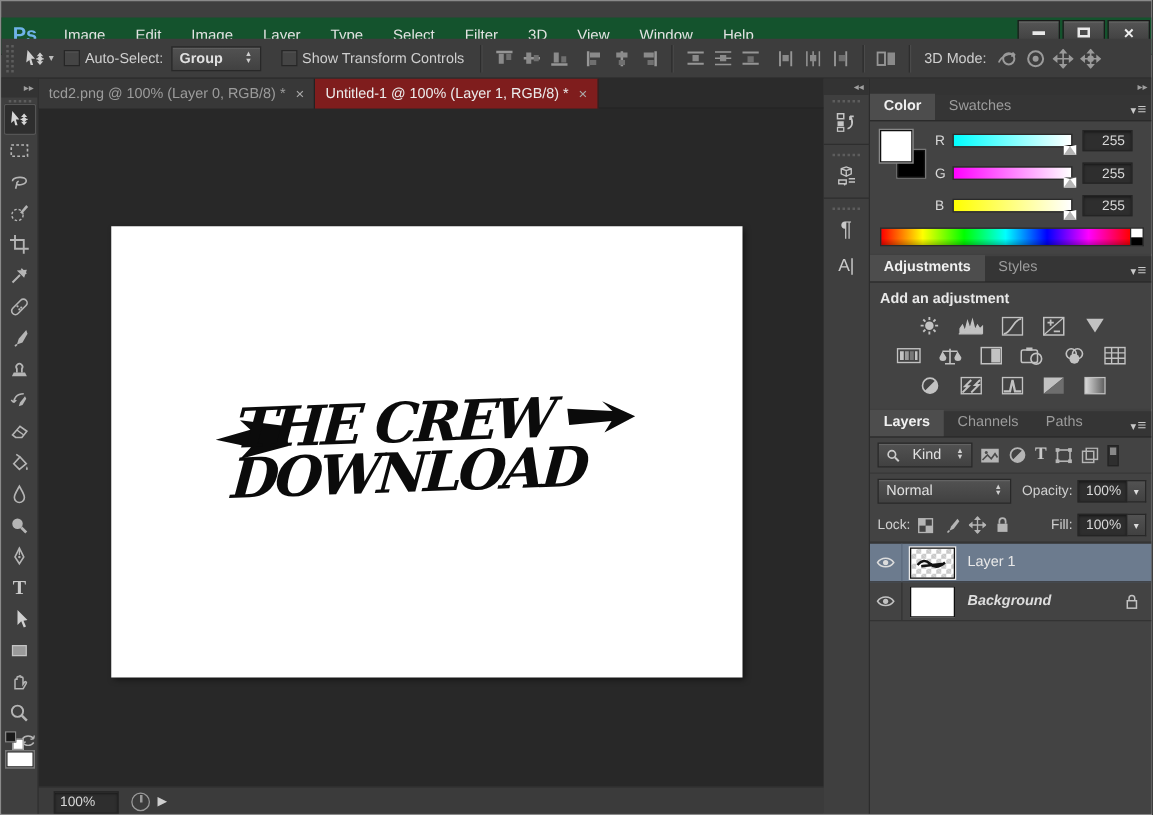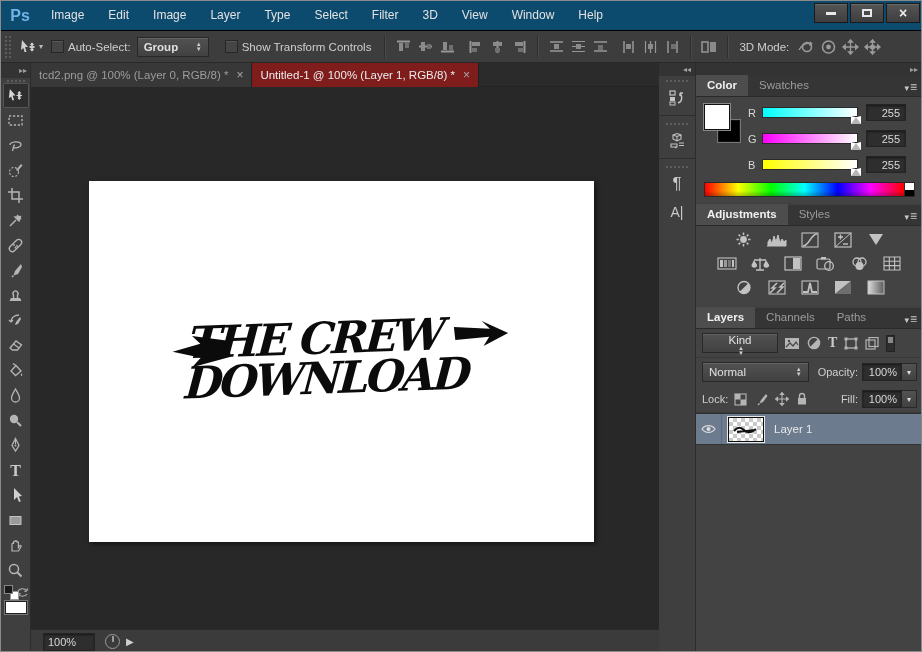--- a/index.html
+++ b/index.html
@@ -4,21 +4,21 @@
 <style>
   * { margin:0; padding:0; box-sizing:border-box; }
   html,body { background:#111; }
   #app {
     position:relative; width:922px; height:652px; overflow:hidden;
     font-family:"Liberation Sans","DejaVu Sans",sans-serif;
     font-size:12px; color:#d6d6d6; background:#3f3f3f;
     border:1px solid #8a8a8a;
   }
   
-  #titlebar { position:absolute; left:0; top:0; width:922px; height:30px; background:#0c4a6e; display:flex; align-items:center; border-bottom:1px solid #000; }
+  #titlebar { position:absolute; left:0; top:13px; width:922px; height:30px; background:#14532d; display:flex; align-items:center; border-bottom:1px solid #000; }
   #pslogo { width:38px; text-align:center; font-weight:bold; font-size:16px; color:#6fb3e8; letter-spacing:0; }
   .menu-item { padding:0 12px; color:#e2e2e2; font-size:12px; line-height:29px; cursor:default; }
   #wincontrols { position:absolute; right:3px; top:2px; display:flex; }
   .winbtn { width:34px; height:20px; margin-left:2px; background:linear-gradient(#555,#3e3e3e); border:1px solid #1a1a1a; box-shadow:inset 0 1px 0 #6a6a6a; display:flex; align-items:center; justify-content:center; color:#eee; }
   .glyph-min { width:10px; height:3px; background:#e8e8e8; }
   .glyph-max { width:10px; height:8px; border:2px solid #e8e8e8; }
   .glyph-close { font-size:14px; font-weight:bold; line-height:1; }
   
   #optionsbar { position:absolute; left:0; top:30px; width:922px; height:32px; background:#3d3d3d; border-bottom:1px solid #282828; display:flex; align-items:center; }
   .grip-v { width:6px; height:22px; margin:0 6px 0 4px; border-left:2px dotted #5d5d5d; border-right:2px dotted #5d5d5d; }
@@ -515,20 +515,21 @@
       </div>
     </div>
 
     <div style="margin-top:2px;">
       <div class="ptabs">
         <div class="ptab active">Adjustments</div>
         <div class="ptab">Styles</div>
         <div class="pmenu"><span>▾</span><span class="lines">≡</span></div>
       </div>
       <div id="adjbody" class="panelbody">
+        <div class="adj-head">Add an adjustment</div>
         <div class="adj-row">
           <span class="adjicon">
               <svg class="ic" width="19" height="17" viewBox="0 0 19 17">
                 <circle cx="9.5" cy="8.5" r="3.4" fill="#c2c2c2"></circle>
                 <path d="M9.5 1.5 v2.4 M9.5 13.1 v2.4 M2.5 8.5 h2.4 M14.1 8.5 h2.4 M4.6 3.6 l1.7 1.7 M12.7 11.7 l1.7 1.7 M14.4 3.6 l-1.7 1.7 M6.3 11.7 l-1.7 1.7" stroke="#c2c2c2" stroke-width="1.5"></path>
               </svg>
             </span>
           <span class="adjicon">
               <svg class="ic" width="21" height="15" viewBox="0 0 21 15">
                 <path d="M1 14 h19 M2 14 v-4 l2 -3 l2 5 l2 -8 l2 6 l2 -7 l2 8 l2 -4 l2 3 l2 -2 v6" fill="#c2c2c2" stroke="#c2c2c2" stroke-width="1"></path>
@@ -638,21 +639,21 @@
 
     <div style="margin-top:2px;">
       <div class="ptabs">
         <div class="ptab active">Layers</div>
         <div class="ptab">Channels</div>
         <div class="ptab">Paths</div>
         <div class="pmenu"><span>▾</span><span class="lines">≡</span></div>
       </div>
       <div id="layerspanel" class="panelbody" style="height:547px;">
         <div class="lp-row" style="border-bottom:1px solid #383838;">
-          <div class="dropbtn kind-drop" style="justify-content:space-between;flex-direction:column;">
+          <div class="dropbtn kind-drop" style="justify-content:space-between;">
             <svg class="ic" width="11" height="11" viewBox="0 0 11 11">
                 <circle cx="4.5" cy="4.5" r="3" fill="none" stroke="#ccc" stroke-width="1.3"></circle>
                 <path d="M7 7 L10 10" stroke="#ccc" stroke-width="1.6"></path>
               </svg>
             <span>Kind</span>
             <span class="spins" style="margin-left:2px;">
                 <span>▲</span>
                 <span>▼</span>
               </span>
           </div>
@@ -745,20 +746,36 @@
                   <circle cx="7.5" cy="5" r="2.1" fill="#dcdcdc"></circle>
                 </svg>
               </div>
             <div class="thumb checker">
               <svg class="ic" width="34" height="23" viewBox="0 0 34 23">
                   <path d="M5 13 Q10 7 15 12 T27 11 M8 14 L26 12" stroke="#111" stroke-width="2" fill="none"></path>
                 </svg>
             </div>
             <span class="layer-name">Layer 1</span>
           </div>
+          <div class="layer-row">
+            <div class="eye-cell">
+                <svg class="ic" width="15" height="10" viewBox="0 0 15 10">
+                  <path d="M1 5 C4 0.5 11 0.5 14 5 C11 9.5 4 9.5 1 5 Z" fill="none" stroke="#c2c2c2" stroke-width="1.2"></path>
+                  <circle cx="7.5" cy="5" r="2.1" fill="#c2c2c2"></circle>
+                </svg>
+              </div>
+            <div class="thumb"></div>
+            <span class="layer-name bg">Background</span>
+            <span class="layer-lock">
+                <svg class="ic" width="11" height="13" viewBox="0 0 12 14">
+                  <rect x="2" y="6" width="8" height="6.5" fill="none" stroke="#c2c2c2" stroke-width="1.3"></rect>
+                  <path d="M3.5 6 V4 a2.5 2.5 0 1 1 5 0 V6" fill="none" stroke="#c2c2c2" stroke-width="1.3"></path>
+                </svg>
+              </span>
+          </div>
         </div>
         <div id="layersfill"></div>
 
       </div>
     </div>
   </div>
 
 </div>
 
 </body></html>

